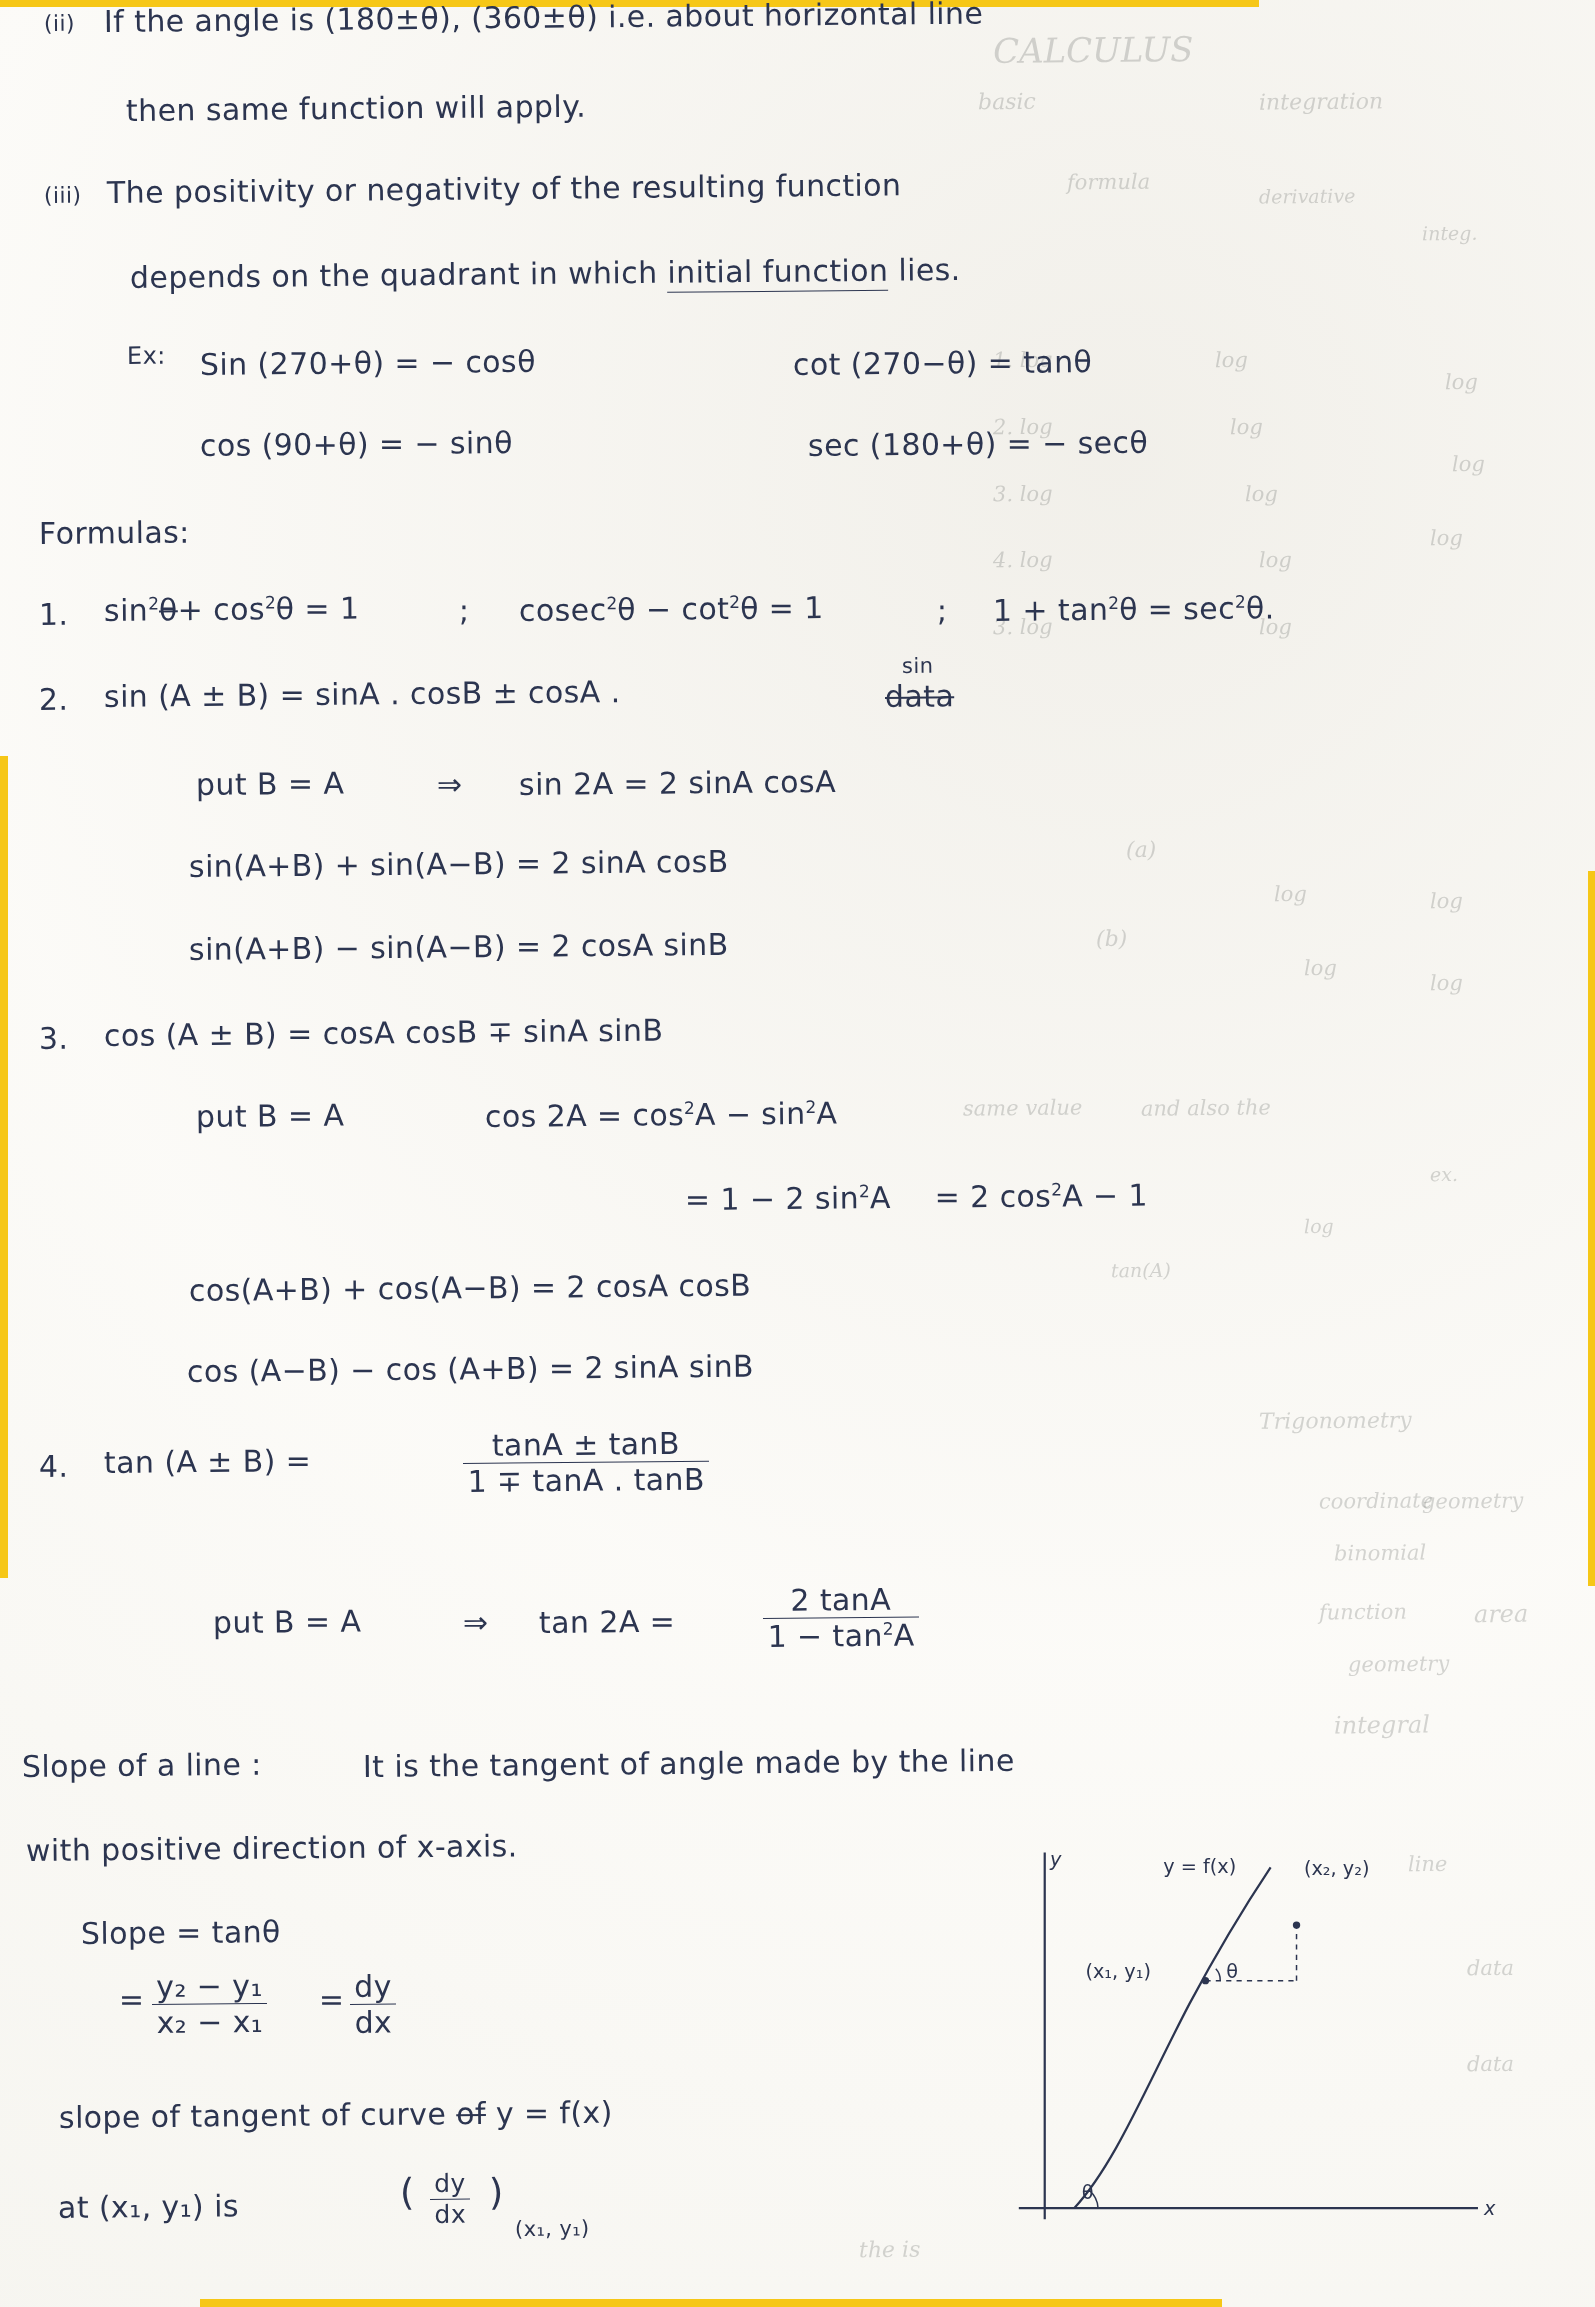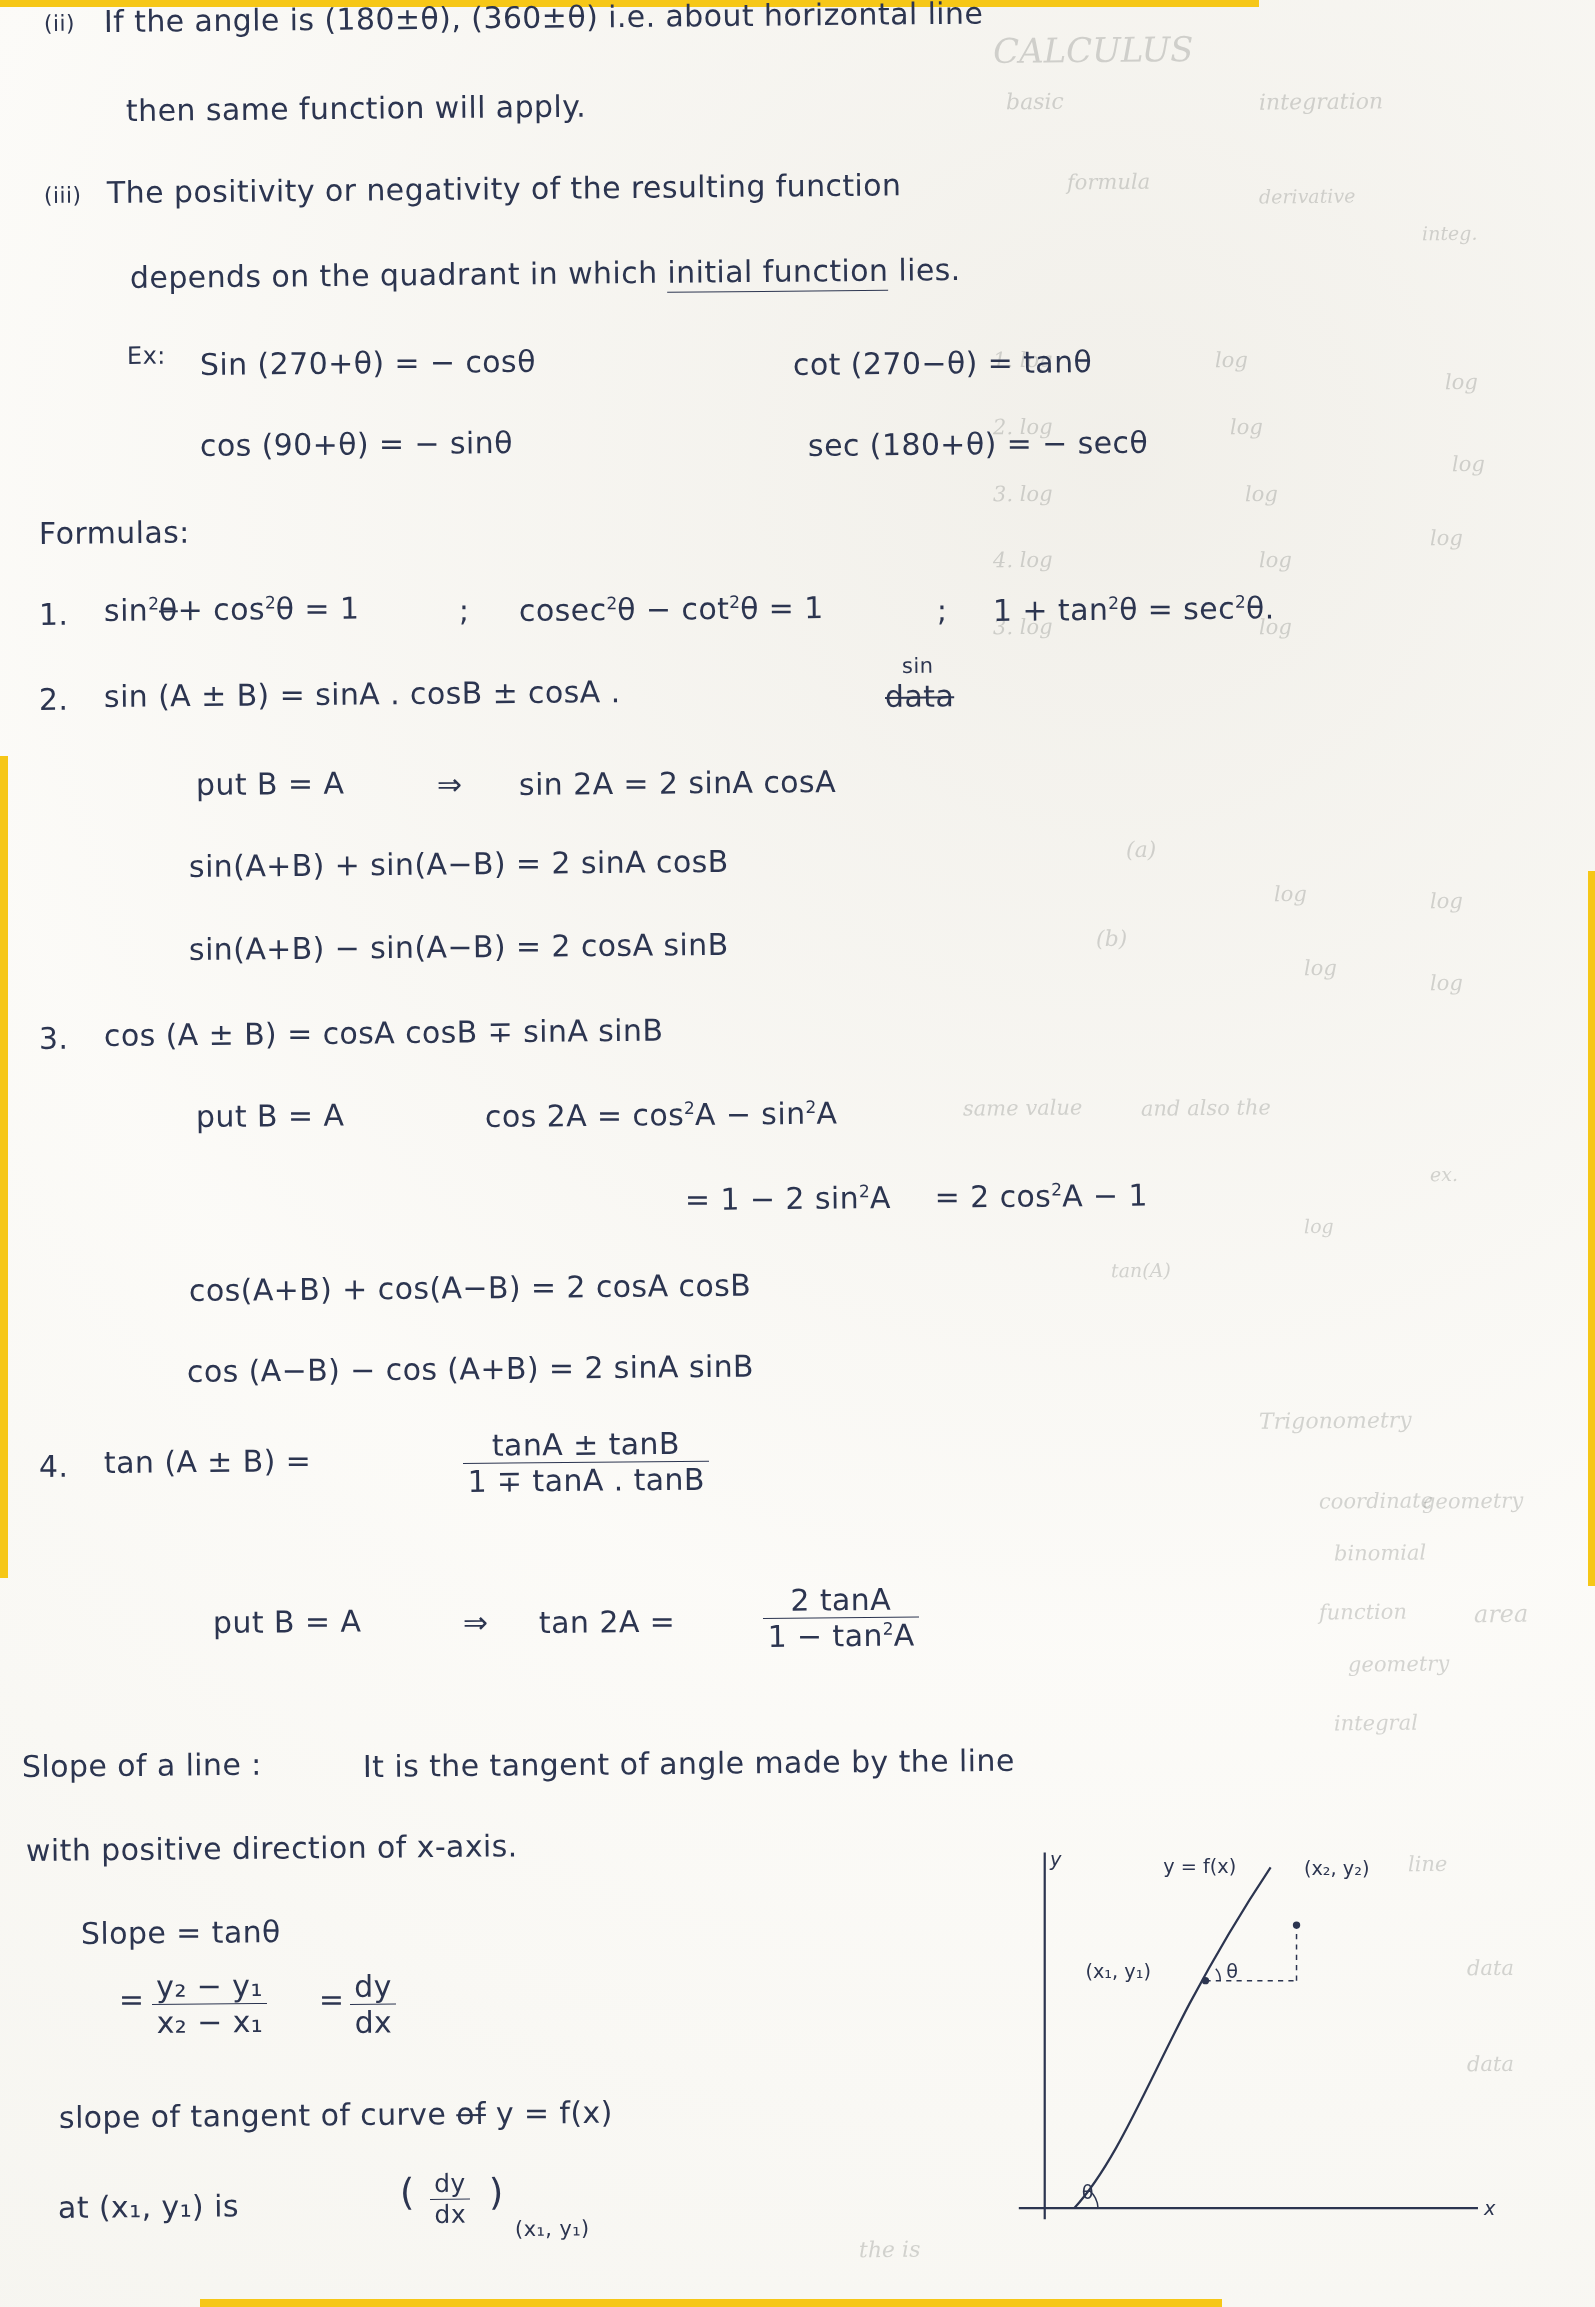--- a/index.html
+++ b/index.html
@@ -120,21 +120,21 @@
 <div class="page">
 
   <div class="edge edge-top"></div>
   <div class="edge edge-left"></div>
   <div class="edge edge-right"></div>
   <div class="edge edge-bottom"></div>
 
   <div id="ghost-layer">
       <div class="ghost" style="left: 993px; top: 30px; font-size: 34px;">CALCULUS</div>
       <div class="ghost" style="left: 1259px; top: 89px; font-size: 22px;">integration</div>
-      <div class="ghost" style="left: 978px; top: 89px; font-size: 22px; margin-left: 28px;">basic</div>
+      <div class="ghost" style="left: 978px; top: 89px; font-size: 22px;">basic</div>
       <div class="ghost" style="left: 1067px; top: 170px; font-size: 21px;">formula</div>
       <div class="ghost" style="left: 1259px; top: 185px; font-size: 19px;">derivative</div>
       <div class="ghost" style="left: 1422px; top: 222px; font-size: 19px;">integ.</div>
       <div class="ghost" style="left: 993px; top: 348px; font-size: 21px;">1. log</div>
       <div class="ghost" style="left: 993px; top: 415px; font-size: 21px;">2. log</div>
       <div class="ghost" style="left: 993px; top: 482px; font-size: 21px;">3. log</div>
       <div class="ghost" style="left: 993px; top: 548px; font-size: 21px;">4. log</div>
       <div class="ghost" style="left: 993px; top: 615px; font-size: 21px;">3. log</div>
       <div class="ghost" style="left: 1215px; top: 348px; font-size: 21px;">log</div>
       <div class="ghost" style="left: 1230px; top: 415px; font-size: 21px;">log</div>
@@ -155,21 +155,21 @@
       <div class="ghost" style="left: 1430px; top: 1163px; font-size: 19px;">ex.</div>
       <div class="ghost" style="left: 1304px; top: 1215px; font-size: 19px;">log</div>
       <div class="ghost" style="left: 1111px; top: 1259px; font-size: 19px;">tan(A)</div>
       <div class="ghost" style="left: 1259px; top: 1408px; font-size: 22px;">Trigonometry</div>
       <div class="ghost" style="left: 1319px; top: 1489px; font-size: 21px;">coordinate</div>
       <div class="ghost" style="left: 1422px; top: 1489px; font-size: 21px;">geometry</div>
       <div class="ghost" style="left: 1334px; top: 1541px; font-size: 21px;">binomial</div>
       <div class="ghost" style="left: 1319px; top: 1600px; font-size: 21px;">function</div>
       <div class="ghost" style="left: 1474px; top: 1600px; font-size: 24px;">area</div>
       <div class="ghost" style="left: 1348px; top: 1652px; font-size: 21px;">geometry</div>
-      <div class="ghost" style="left: 1334px; top: 1711px; font-size: 21px;">integral</div>
+      <div class="ghost" style="left: 1334px; top: 1711px; font-size: 24px;">integral</div>
       <div class="ghost" style="left: 1408px; top: 1852px; font-size: 21px;">line</div>
       <div class="ghost" style="left: 1467px; top: 1956px; font-size: 21px;">data</div>
       <div class="ghost" style="left: 1467px; top: 2052px; font-size: 21px;">data</div>
       <div class="ghost" style="left: 859px; top: 2237px; font-size: 22px;">the is</div>
     </div>
 
   <div class="ink hw" style="left:44px; top:13.3px; font-size:22px;">(ii)</div>
   <div class="ink hw" style="left:104px; top:7.4px;">If the angle is (180±θ), (360±θ) i.e. about horizontal line</div>
   <div class="ink hw" style="left:126px; top:96px;">then same function will apply.</div>
 

